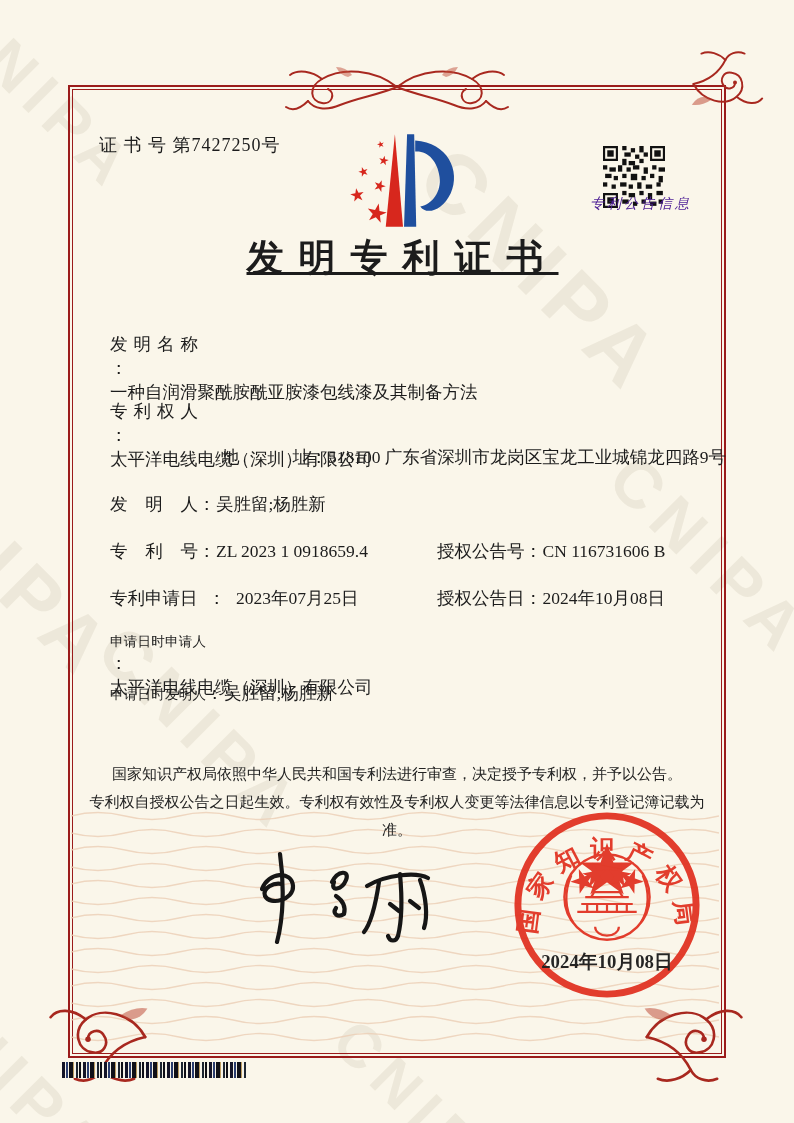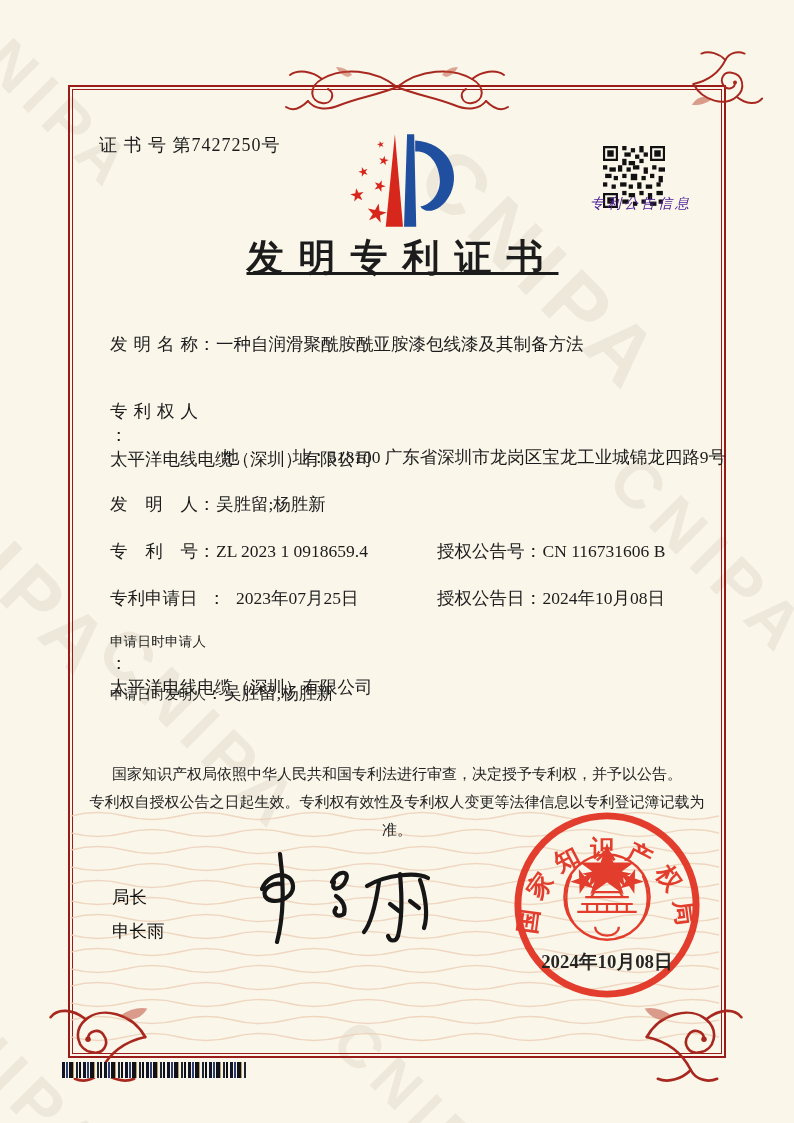--- a/index.html
+++ b/index.html
@@ -33,21 +33,21 @@
   .qr{position:absolute;left:603px;top:146px;}
   .qr-label{position:absolute;left:590px;top:195px;font-size:14px;letter-spacing:3px;color:#4c1d95;font-style:italic;}
   .title{position:absolute;left:68px;top:233px;width:654px;text-align:center;
          font-size:37px;font-weight:700;letter-spacing:15px;padding-left:15px;box-sizing:border-box;text-decoration:underline;}
   
   .row{position:absolute;left:110px;width:616px;height:26px;display:flex;align-items:baseline;font-size:17.5px;}
   .lbl{display:inline-block;width:88px;text-align:justify;text-align-last:justify;}
   .lbl-long{display:inline-block;width:96px;font-size:13.5px;text-align:justify;text-align-last:justify;}
   .colon{display:inline-block;width:18px;}
   .val{white-space:nowrap;}
-  .r1{top:332px;}.r2{top:399px;flex-direction:column;}.r3{top:445px;justify-content:flex-end;}.r4{top:492px;}
+  .r1{top:332px;flex-direction:column;}.r2{top:399px;flex-direction:column;}.r3{top:445px;justify-content:flex-end;}.r4{top:492px;}
   .r5{top:539px;}.r6{top:586px;gap:10px;}.r7{top:633px;flex-direction:column;}.r8{top:681px;}
   .col2{position:absolute;left:327px;top:0;display:flex;align-items:baseline;justify-content:space-between;}
   .lbl2{display:inline-block;}
   
   .grant-par{position:absolute;left:78px;top:760px;width:638px;text-align:center;
              font-size:15px;line-height:28px;color:#222;}
   
   .director{position:absolute;left:112px;top:880px;
             font-family:"Liberation Sans","DejaVu Sans",sans-serif;
             font-size:17.5px;font-weight:500;line-height:34px;color:#111;}
@@ -259,24 +259,20 @@
     <span class="lbl-long">申请日时发明人</span>
     <span class="colon">：</span>
     <span class="val">吴胜留;杨胜新</span>
   </div>
 
   <div class="grant-par">
     <div>国家知识产权局依照中华人民共和国专利法进行审查，决定授予专利权，并予以公告。</div>
     <div>专利权自授权公告之日起生效。专利权有效性及专利权人变更等法律信息以专利登记簿记载为准。</div>
   </div>
 
-  <div class="director">
-    <div>局长</div>
-    <div>申长雨</div>
-  </div>
 
   <svg class="sig" width="200" height="100" viewBox="0 0 200 100">
     <g stroke="#161616" stroke-width="4.2" fill="none" stroke-linecap="round" stroke-linejoin="round">
       <path d="M30,45 C36,28 60,26 61,42 C62,56 38,62 33,52 C30,44 42,38 50,40"></path>
       <path d="M48,10 C52,38 52,72 45,98"></path>
       <path d="M100,38 C106,26 118,26 114,36 C110,46 98,48 102,38"></path>
       <path d="M104,52 C110,56 114,62 112,70 C106,74 100,70 104,64"></path>
       <path d="M135,42 C155,30 185,28 196,34"></path>
       <path d="M147,38 C144,58 140,78 132,88"></path>
       <path d="M168,30 C170,52 170,76 166,92 C164,98 158,98 156,92"></path>

